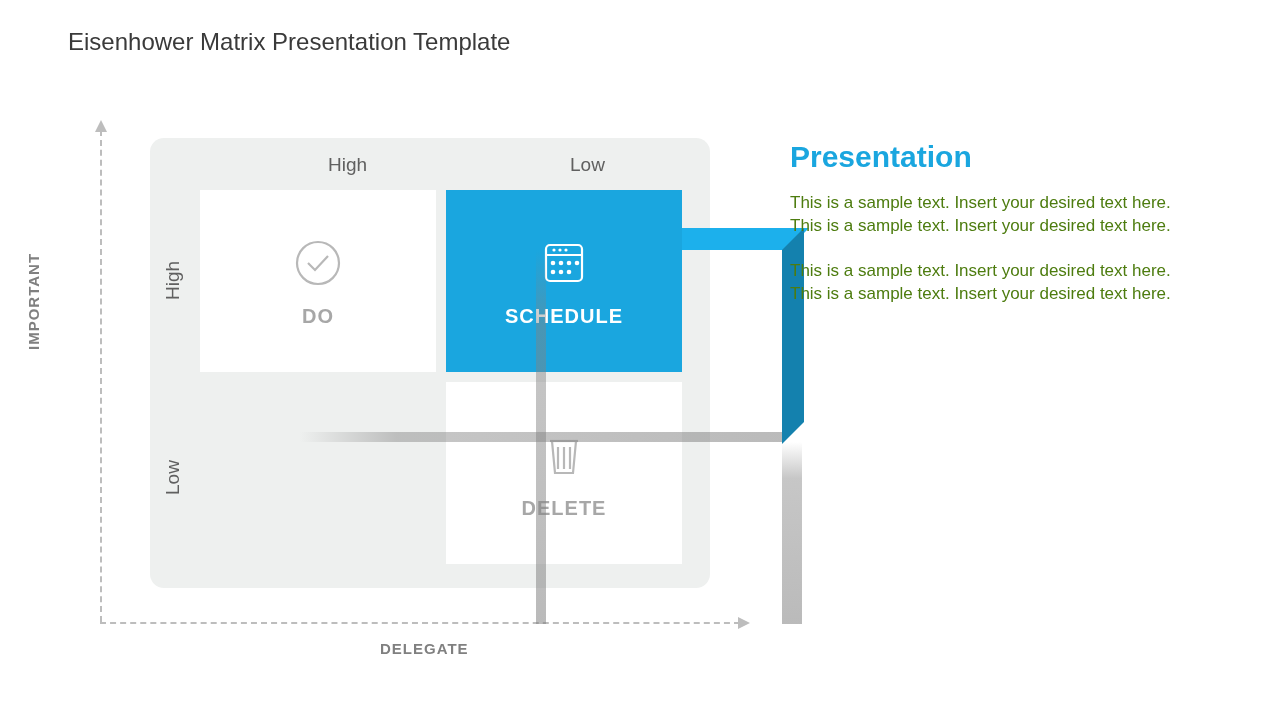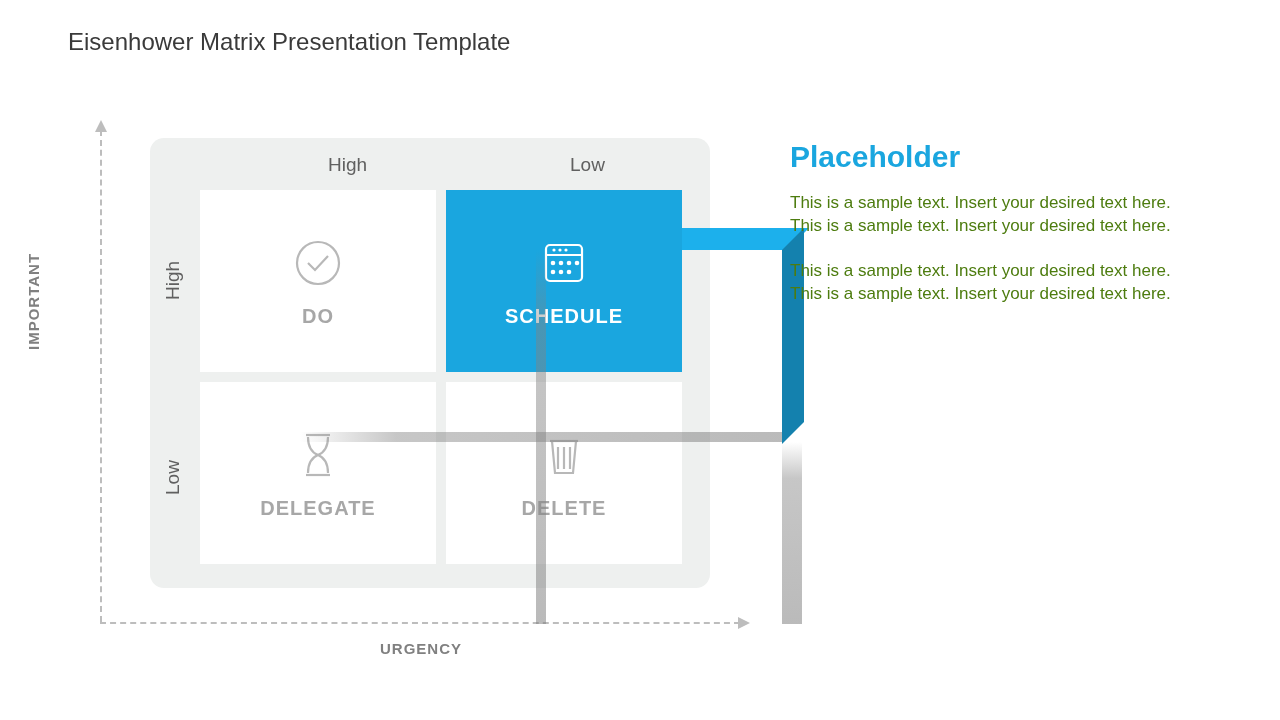--- a/index.html
+++ b/index.html
@@ -203,21 +203,21 @@
 <body>
 
 <h1 class="title">Eisenhower Matrix Presentation Template</h1>
 
 <div class="chart-area">
   <div class="y-axis"></div>
   <div class="x-axis"></div>
   <div class="arrow-up"></div>
   <div class="arrow-right"></div>
   <div class="axis-label-y">IMPORTANT</div>
-  <div class="axis-label-x">URGENCY</div>
+  <div class="axis-label-x">DELEGATE</div>
 
   <div class="matrix-bg"></div>
 
   <div class="col-head c1">High</div>
   <div class="col-head c2">Low</div>
   <div class="row-head r1">High</div>
   <div class="row-head r2">Low</div>
 
   <div class="quad-wrap">
 
@@ -243,45 +243,36 @@
         <circle cx="25" cy="28" r="2.3" fill="#fff" stroke="none"></circle>
         <circle cx="33" cy="28" r="2.3" fill="#fff" stroke="none"></circle>
         <circle cx="41" cy="28" r="2.3" fill="#fff" stroke="none"></circle>
         <circle cx="17" cy="37" r="2.3" fill="#fff" stroke="none"></circle>
         <circle cx="25" cy="37" r="2.3" fill="#fff" stroke="none"></circle>
         <circle cx="33" cy="37" r="2.3" fill="#fff" stroke="none"></circle>
       </svg>
       <div class="quad-label">SCHEDULE</div>
     </div>
 
-    <div class="quad q3">
-      <svg class="icon" viewBox="0 0 56 56">
-        <line x1="16" y1="8" x2="40" y2="8"></line>
-        <line x1="16" y1="48" x2="40" y2="48"></line>
-        <path d="M18 10 Q18 24 28 28 Q38 24 38 10"></path>
-        <path d="M18 46 Q18 32 28 28 Q38 32 38 46"></path>
-      </svg>
-      <div class="quad-label">DELEGATE</div>
-    </div>
 
     <div class="quad q4">
       <svg class="icon" viewBox="0 0 56 56">
         <path d="M16 14 L40 14 L37 46 L19 46 Z"></path>
         <line x1="14" y1="14" x2="42" y2="14"></line>
         <line x1="22" y1="20" x2="22" y2="42"></line>
         <line x1="28" y1="20" x2="28" y2="42"></line>
         <line x1="34" y1="20" x2="34" y2="42"></line>
       </svg>
       <div class="quad-label">DELETE</div>
     </div>
 
     <div class="shade-h shade-center-h"></div>
     <div class="shade-v shade-center-v"></div>
     <div class="shade-v shade-right"></div>
 
   </div>
 </div>
 
 <div class="side">
-  <h2>Placeholder</h2>
+  <h2>Presentation</h2>
   <p>This is a sample text. Insert your desired text here. This is a sample text. Insert your desired text here.</p>
   <p>This is a sample text. Insert your desired text here. This is a sample text. Insert your desired text here.</p>
 </div>
 
 </body></html>

